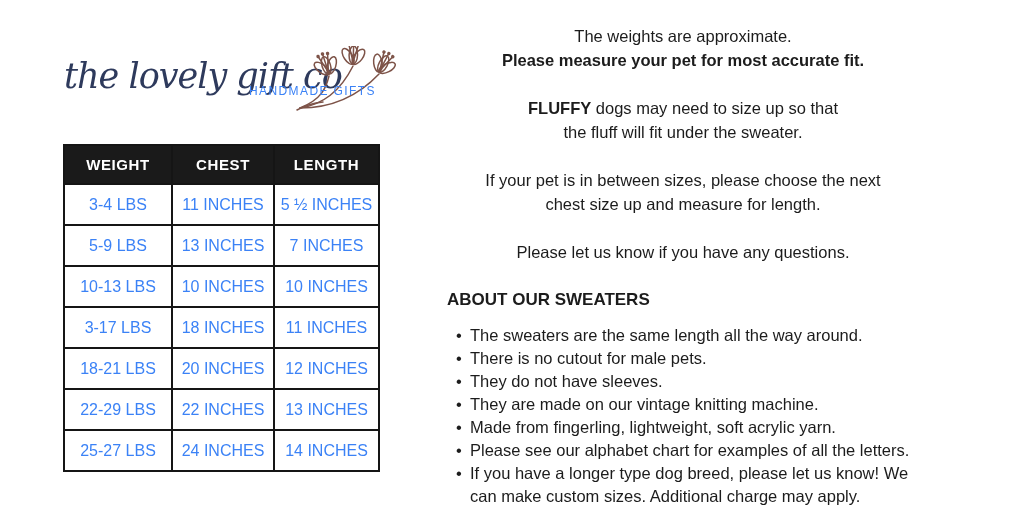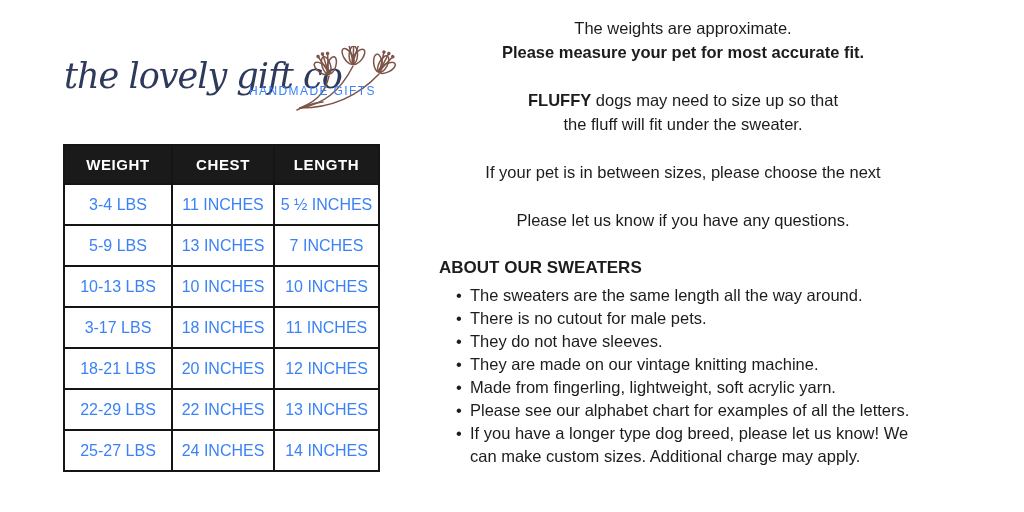--- a/index.html
+++ b/index.html
@@ -75,38 +75,38 @@
     background: #ffffff;
   }
   .col-weight { width: 108px; }
   .col-chest  { width: 102px; }
   .col-length { width: 105px; }
 
   
   .notes {
     position: absolute;
     left: 435px;
-    top: 16px;
+    top: 24px;
     width: 496px;
     font-size: 16.5px;
     line-height: 24px;
     color: #1c1c1c;
   }
   .para {
     text-align: center;
     margin: 0 0 24px 0;
   }
   .line { display: block; }
   .bold { font-weight: bold; }
 
   .about-heading {
     text-align: left;
     font-weight: bold;
     font-size: 17px;
-    margin: 4px;
+    margin: 12px;
     line-height: 24px;
   }
   ul.about-list {
     margin: 1px;
     padding: 0 0 0 20px;
     list-style: none;
     text-align: left;
     line-height: 23px;
   }
   ul.about-list li {
@@ -230,20 +230,21 @@
     <span class="line bold">Please measure your pet for most accurate fit.</span>
   </p>
 
   <p class="para">
     <span class="line"><span class="bold">FLUFFY</span><span> dogs may need to size up so that</span></span>
     <span class="line">the fluff will fit under the sweater.</span>
   </p>
 
   <p class="para">
     <span class="line">If your pet is in between sizes, please choose the next</span>
+    <span class="line">chest size up and measure for length.</span>
   </p>
 
   <p class="para">
     <span class="line">Please let us know if you have any questions.</span>
   </p>
 
   <p class="about-heading">ABOUT OUR SWEATERS</p>
 
   <ul class="about-list">
     <li>The sweaters are the same length all the way around.</li>

